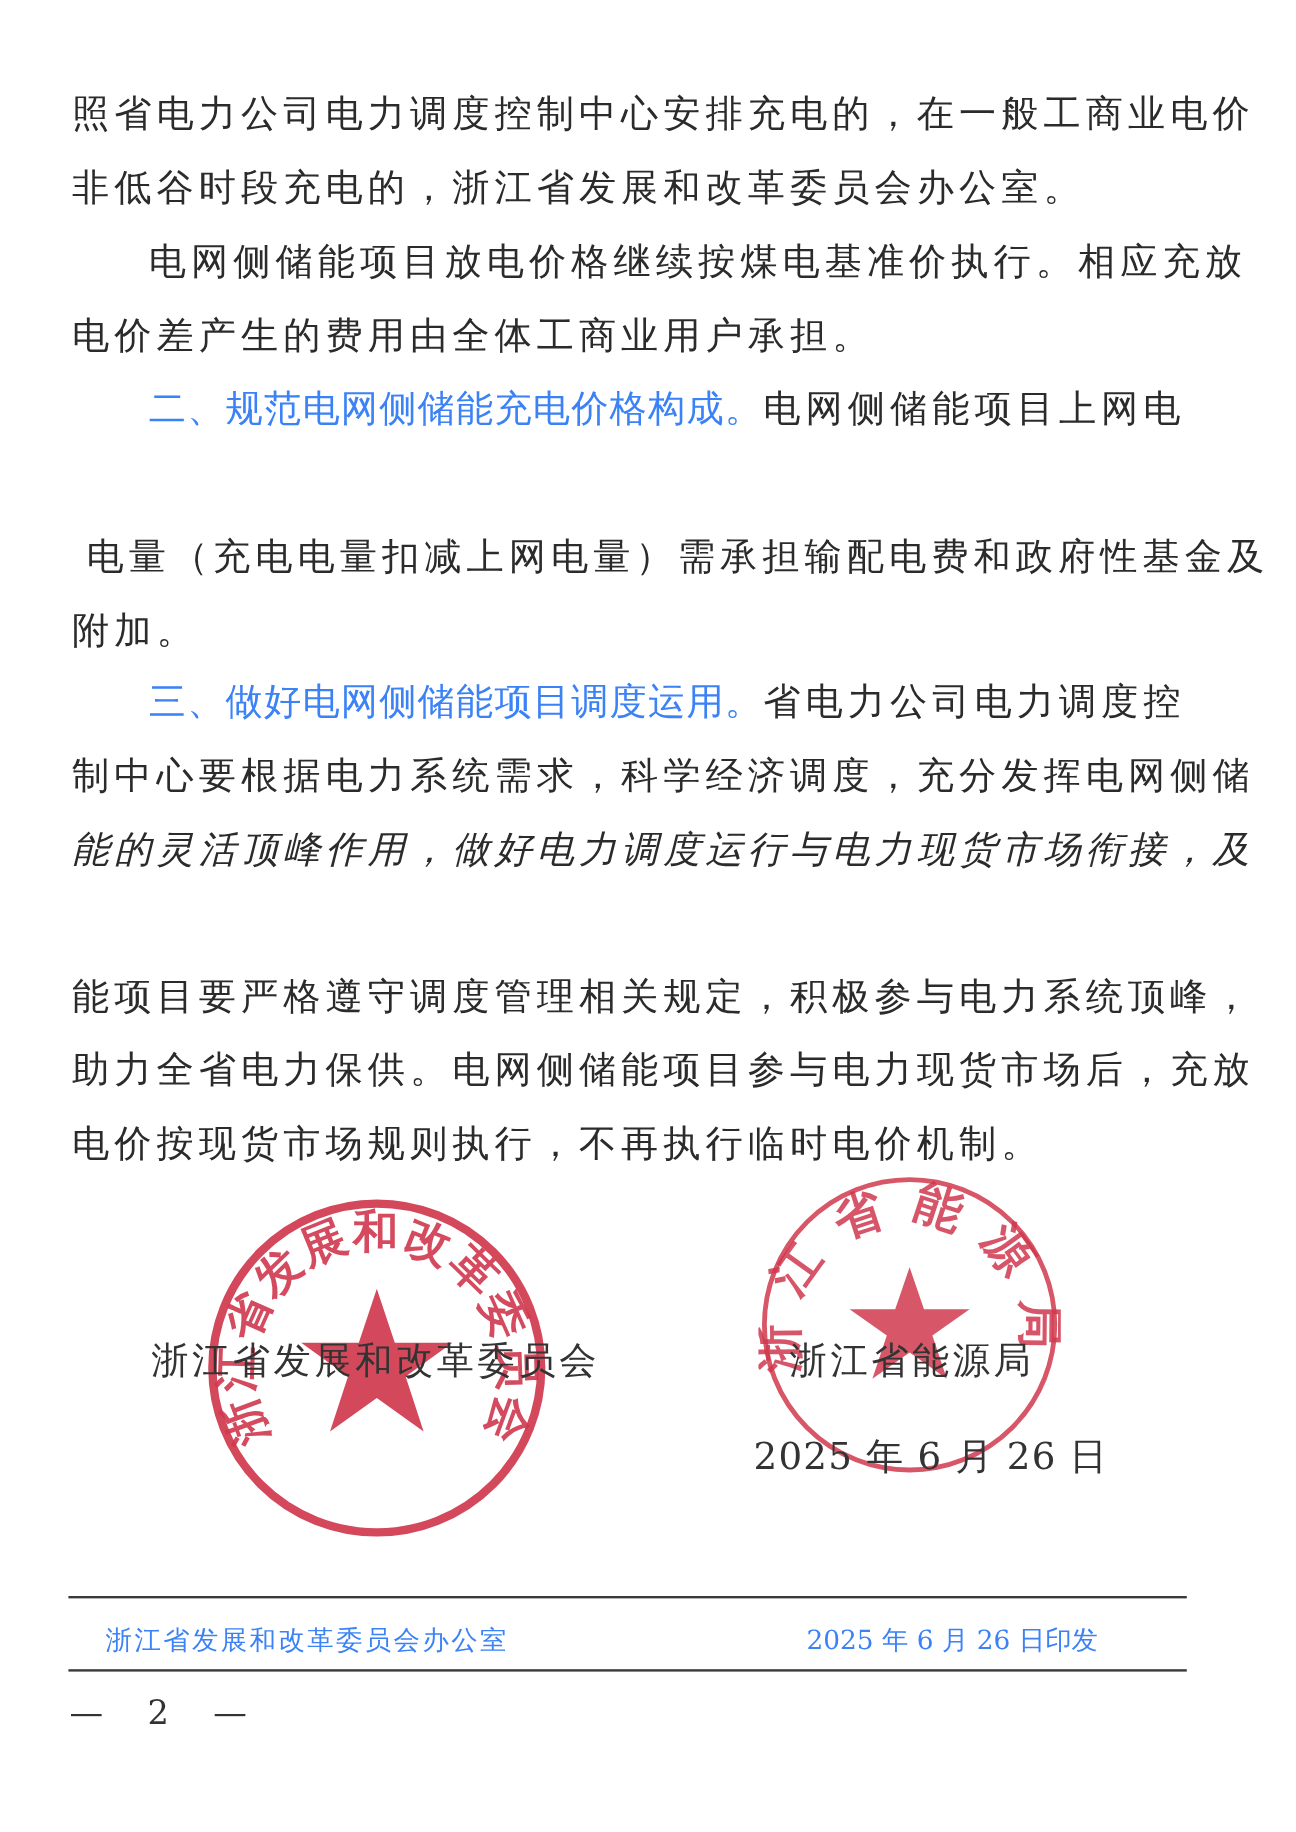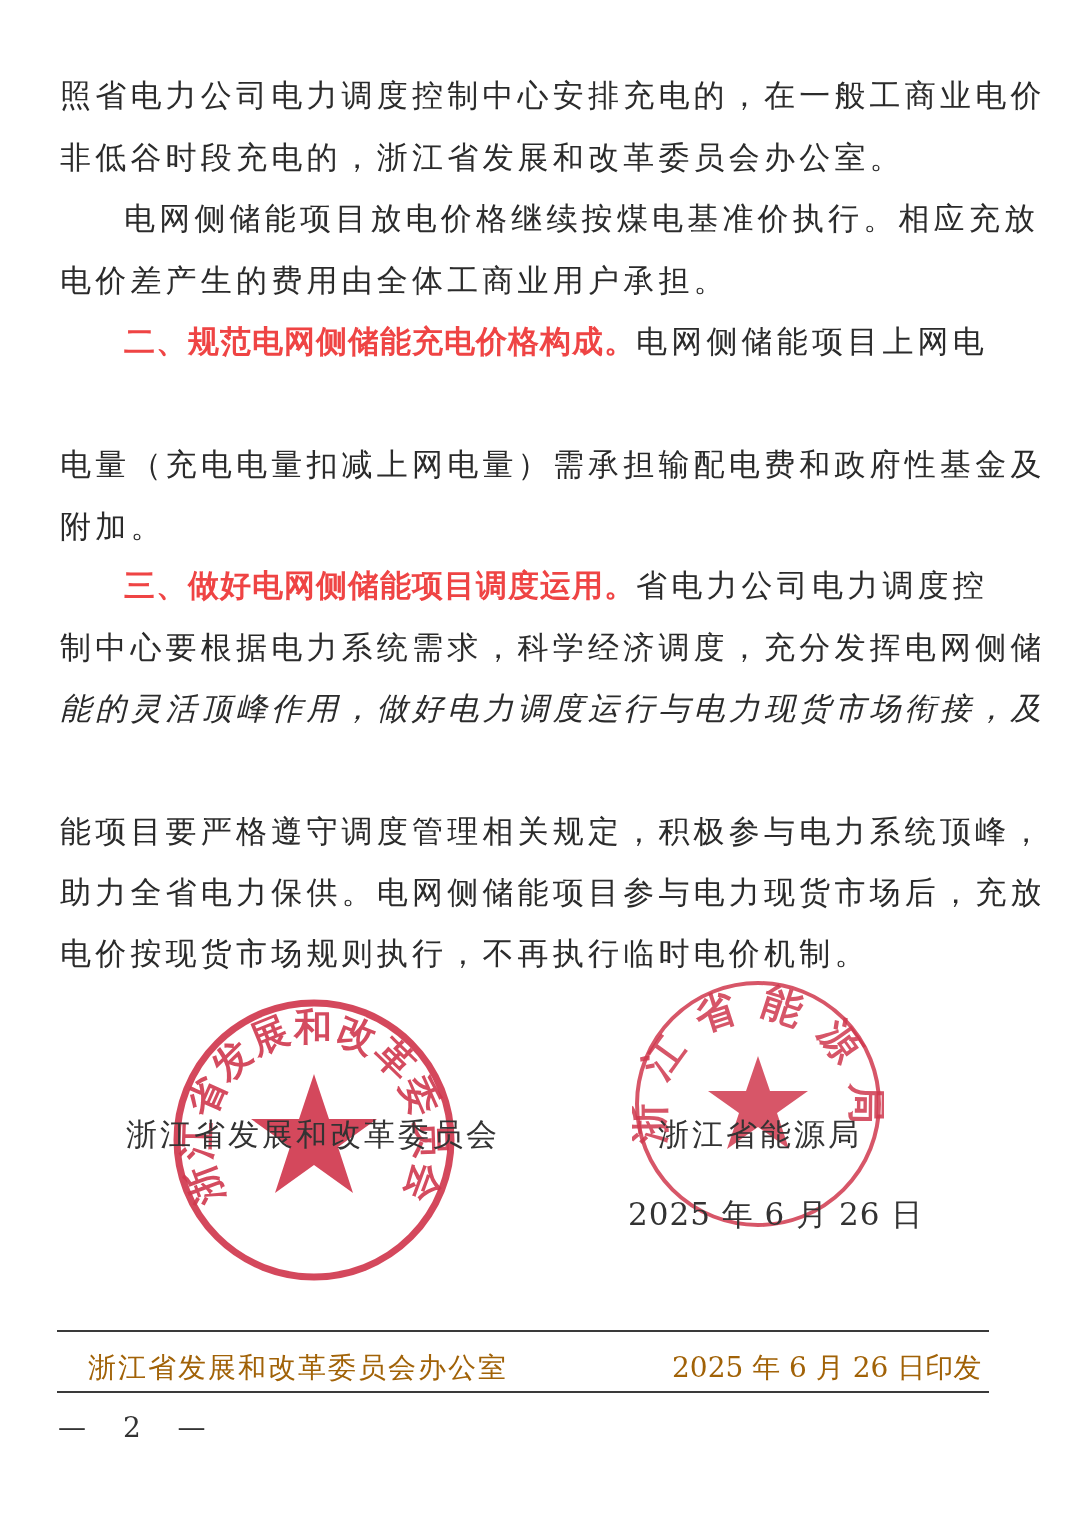--- a/index.html
+++ b/index.html
@@ -28,22 +28,22 @@
       height: 40px;
       font-size: 31px;
       line-height: 40px;
       letter-spacing: 4.2px;
       white-space: nowrap;
       color: #2b2b2b;
     }
     .indent { left: 124px; width: 876px; }
     .heading {
       font-family: "DejaVu Sans", "Liberation Sans", sans-serif;
-      font-weight: bold;
-      color: #ef4444;
+      font-weight: normal;
+      color: #3b82f6;
       letter-spacing: 1px;
       margin-top: 28px;
     }
     .body-text { letter-spacing: 4.2px; }
 
     
     .stamp {
       position: absolute;
       border-radius: 50%;
       box-sizing: border-box;
@@ -61,23 +61,23 @@
 
     .rule {
       position: absolute;
       left: 57px;
       width: 932px;
       height: 0;
       border-top: 2px solid #3a3a3a;
     }
     .footer-text {
       position: absolute;
-      font-size: 28px;
+      font-size: 22px;
       line-height: 36px;
-      color: #a16207;
+      color: #3b82f6;
       white-space: nowrap;
     }
     .page-num {
       position: absolute;
       left: 58px;
       top: 1410px;
       font-size: 28px;
       line-height: 36px;
       color: #333;
       white-space: nowrap;
@@ -91,21 +91,21 @@
 
   <div class="line body-text" style="top:75px;">照省电力公司电力调度控制中心安排充电的，在一般工商业电价</div>
   <div class="line body-text" style="top:137px;">非低谷时段充电的，浙江省发展和改革委员会办公室。</div>
 
   <div class="line body-text" style="top:260px;">电价差产生的费用由全体工商业用户承担。</div>
   <div class="line body-text indent" style="top:198px;">电网侧储能项目放电价格继续按煤电基准价执行。相应充放</div>
 
   <div class="line indent" style="top:321px;">
     <span class="heading">二、规范电网侧储能充电价格构成。</span><span class="body-text">电网侧储能项目上网电</span>
   </div>
-  <div class="line body-text" style="top:444px;">电量（充电电量扣减上网电量）需承担输配电费和政府性基金及</div>
+  <div class="line body-text" style="top:444px;margin-left:12px;">电量（充电电量扣减上网电量）需承担输配电费和政府性基金及</div>
   <div class="line body-text" style="top:506px;">附加。</div>
 
   <div class="line indent" style="top:565px;">
     <span class="heading">三、做好电网侧储能项目调度运用。</span><span class="body-text">省电力公司电力调度控</span>
   </div>
   <div class="line body-text" style="top:627px;">制中心要根据电力系统需求，科学经济调度，充分发挥电网侧储</div>
   <div class="line body-text" style="top:688px;font-style:italic;">能的灵活顶峰作用，做好电力调度运行与电力现货市场衔接，及</div>
   <div class="line body-text" style="top:811px;">能项目要严格遵守调度管理相关规定，积极参与电力系统顶峰，</div>
   <div class="line body-text" style="top:872px;">助力全省电力保供。电网侧储能项目参与电力现货市场后，充放</div>
   <div class="line body-text" style="top:933px;">电价按现货市场规则执行，不再执行临时电价机制。</div>

